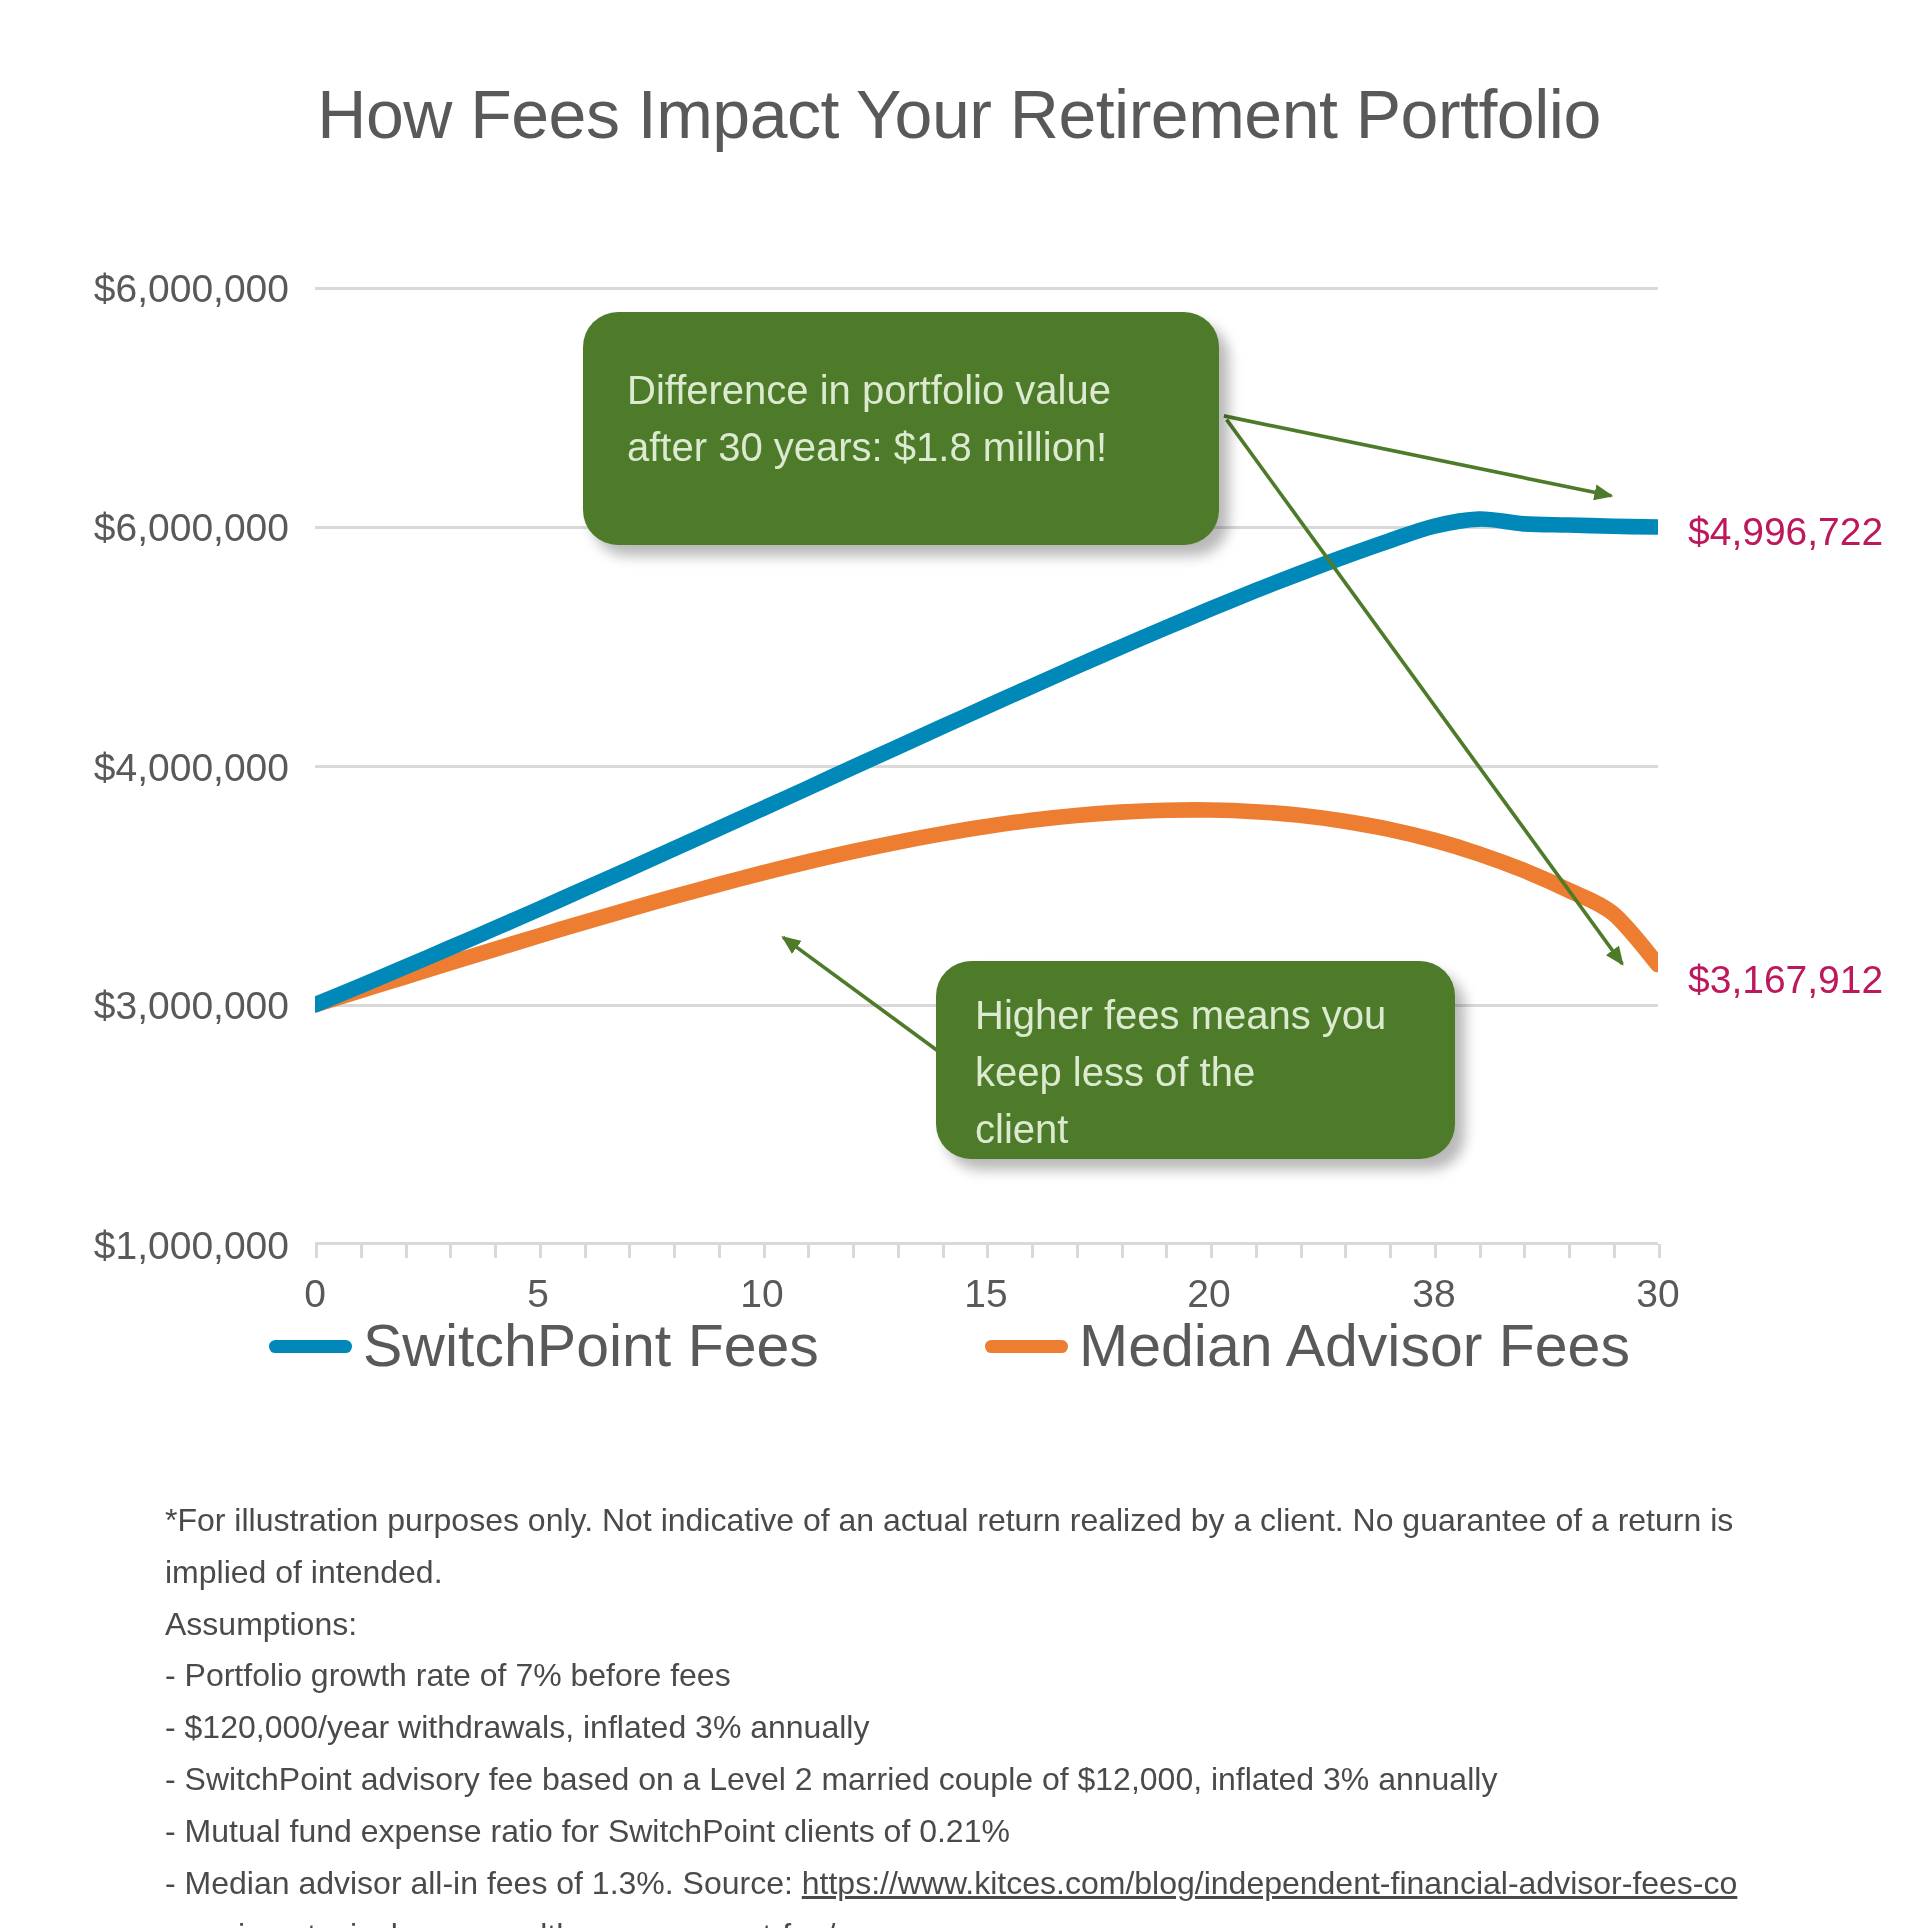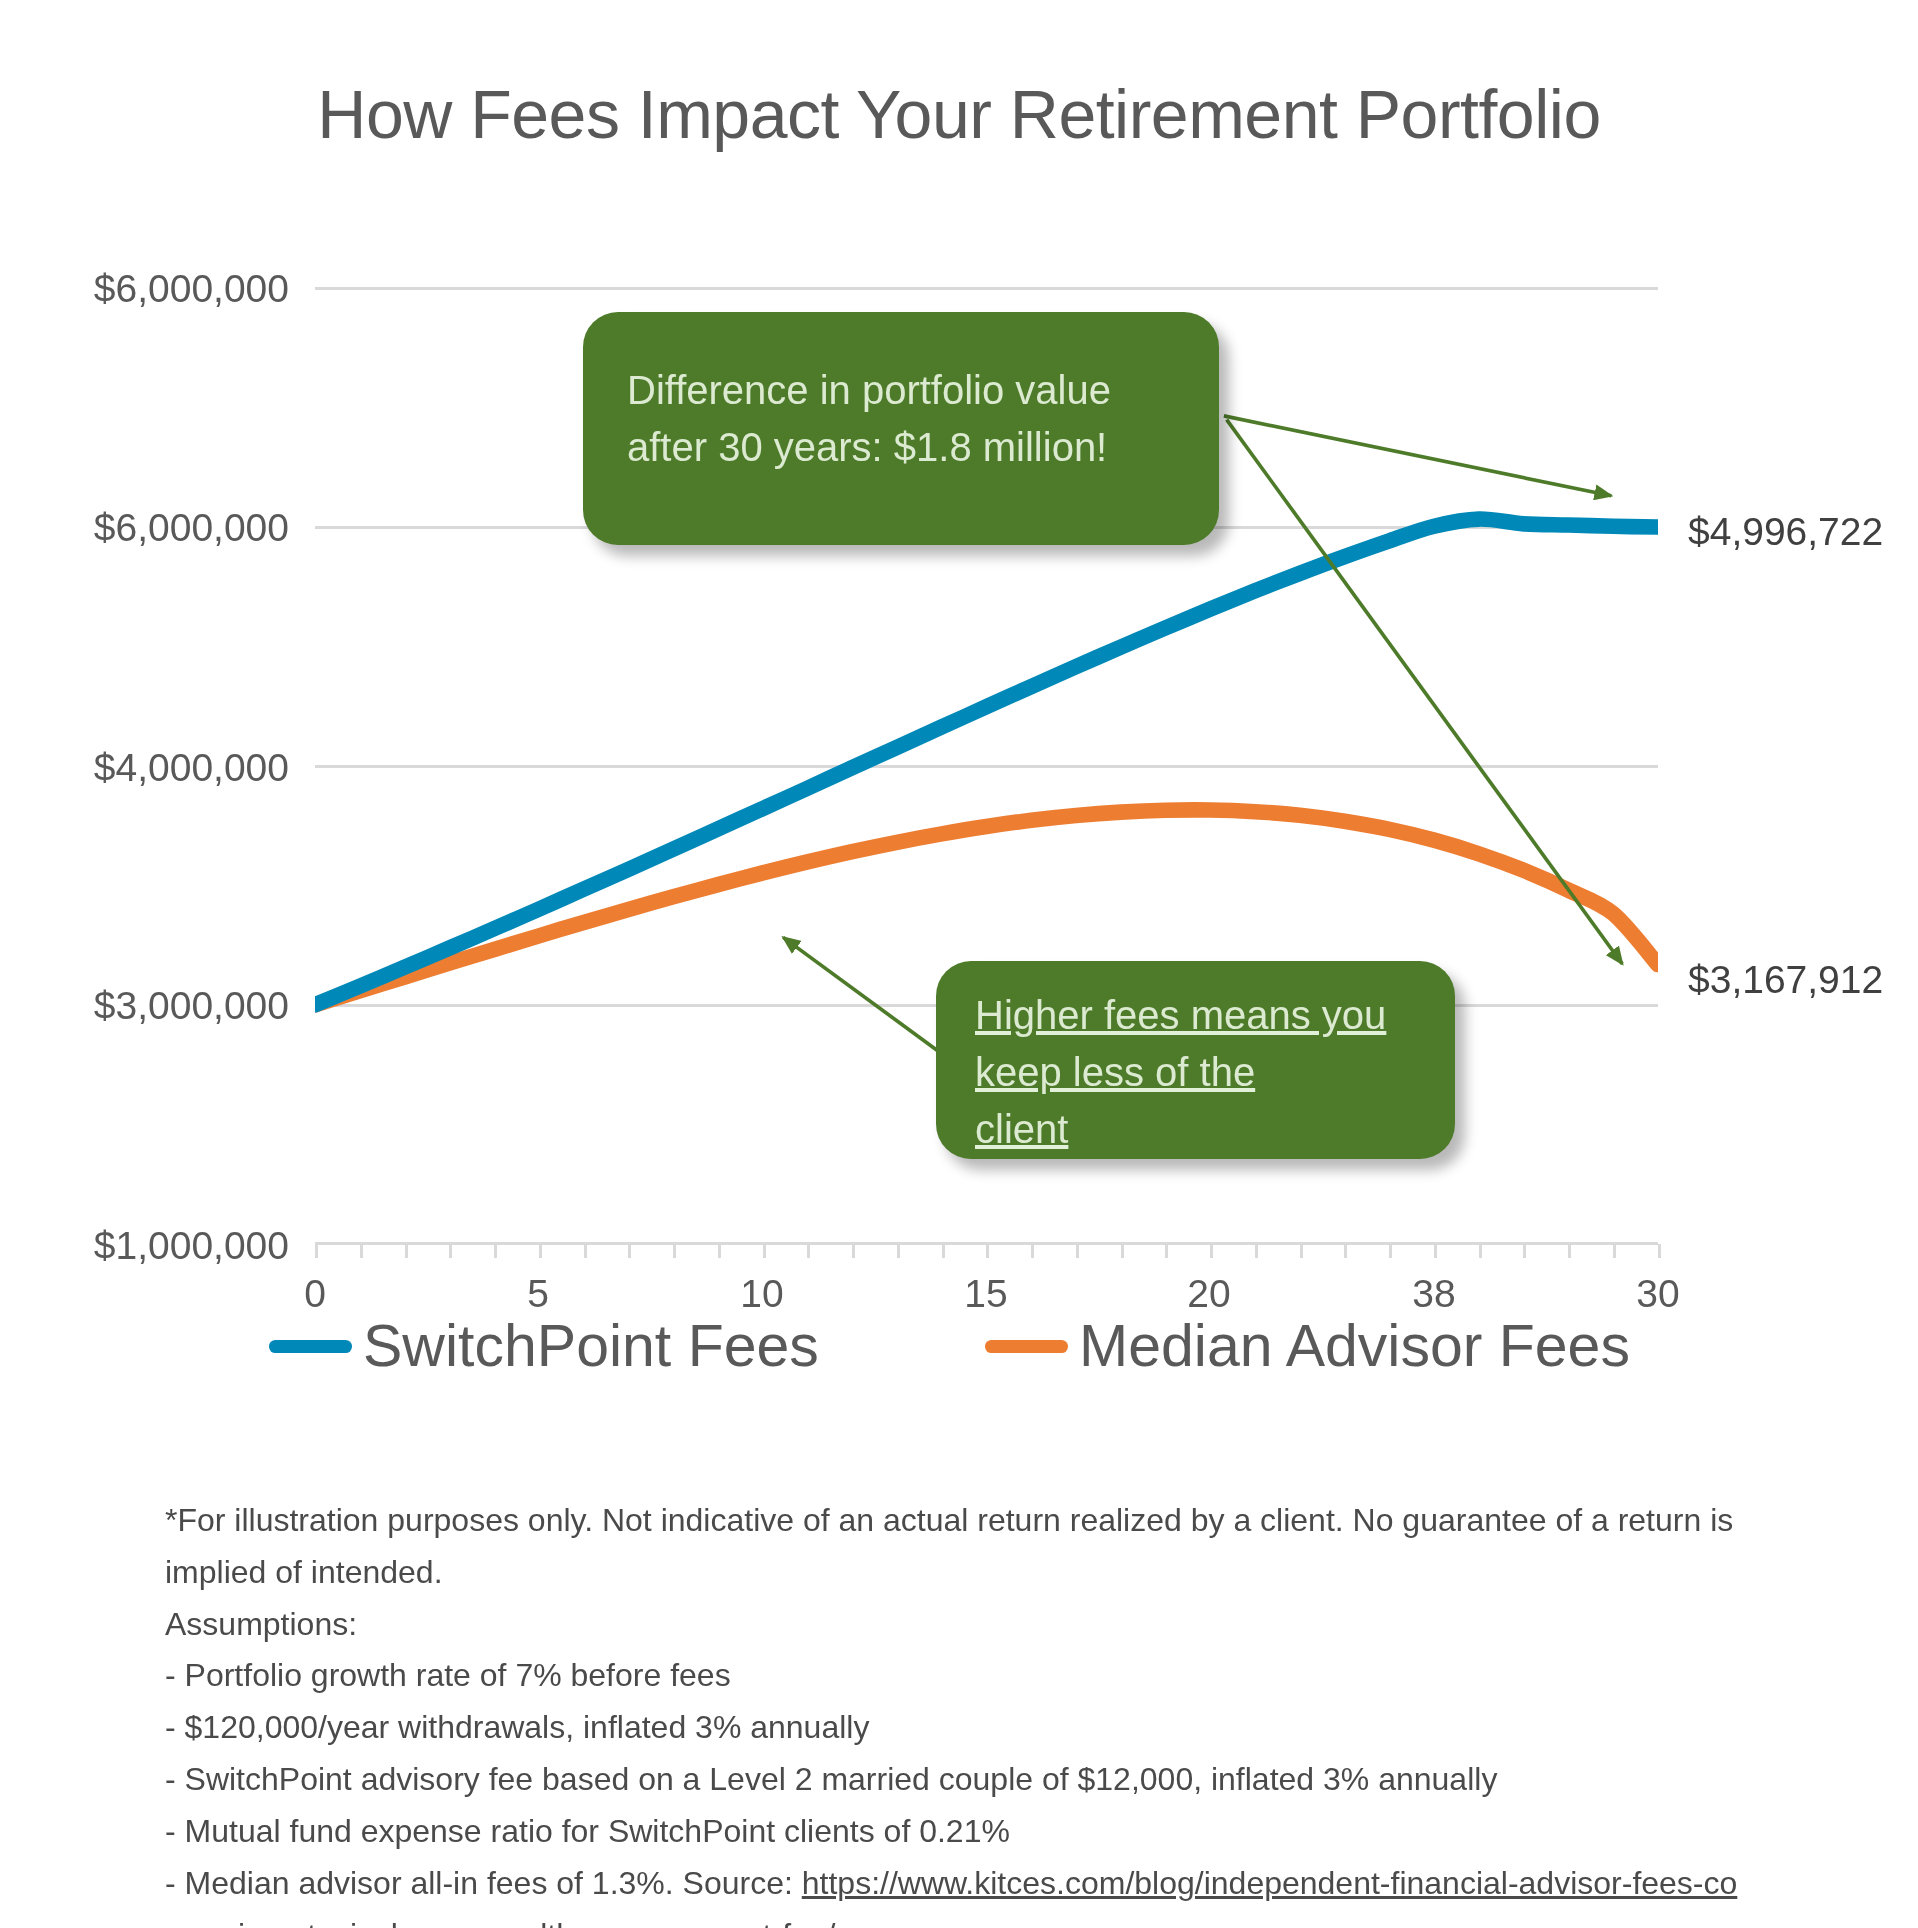--- a/index.html
+++ b/index.html
@@ -101,21 +101,21 @@
     margin-left: -55px;
     text-align: center;
     font-size: 39px;
     color: #595959;
   }
 
   
   .endpoint-label {
     position: absolute;
     font-size: 39px;
-    color: #404040;
+    color: #be185d;
     white-space: nowrap;
   }
 
   
   .callout {
     position: absolute;
     background: #4e7b29;
     border-radius: 35px;
     box-shadow: 9.2px 11px 13px rgba(0,0,0,0.28);
     color: #e2efd9;
@@ -133,21 +133,20 @@
     width: 636px;
     height: 233px;
     padding: 50px 0 0 44px;
   }
   #callout-higher-fees {
     left: 936px;
     top: 961px;
     width: 519px;
     height: 198px;
     padding: 26px 0 0 39px;
-    text-decoration: underline;
   }
 
   
   #legend {
     position: absolute;
     left: 315px;
     top: 1312px;
     width: 1343px;
     height: 101px;
   }

